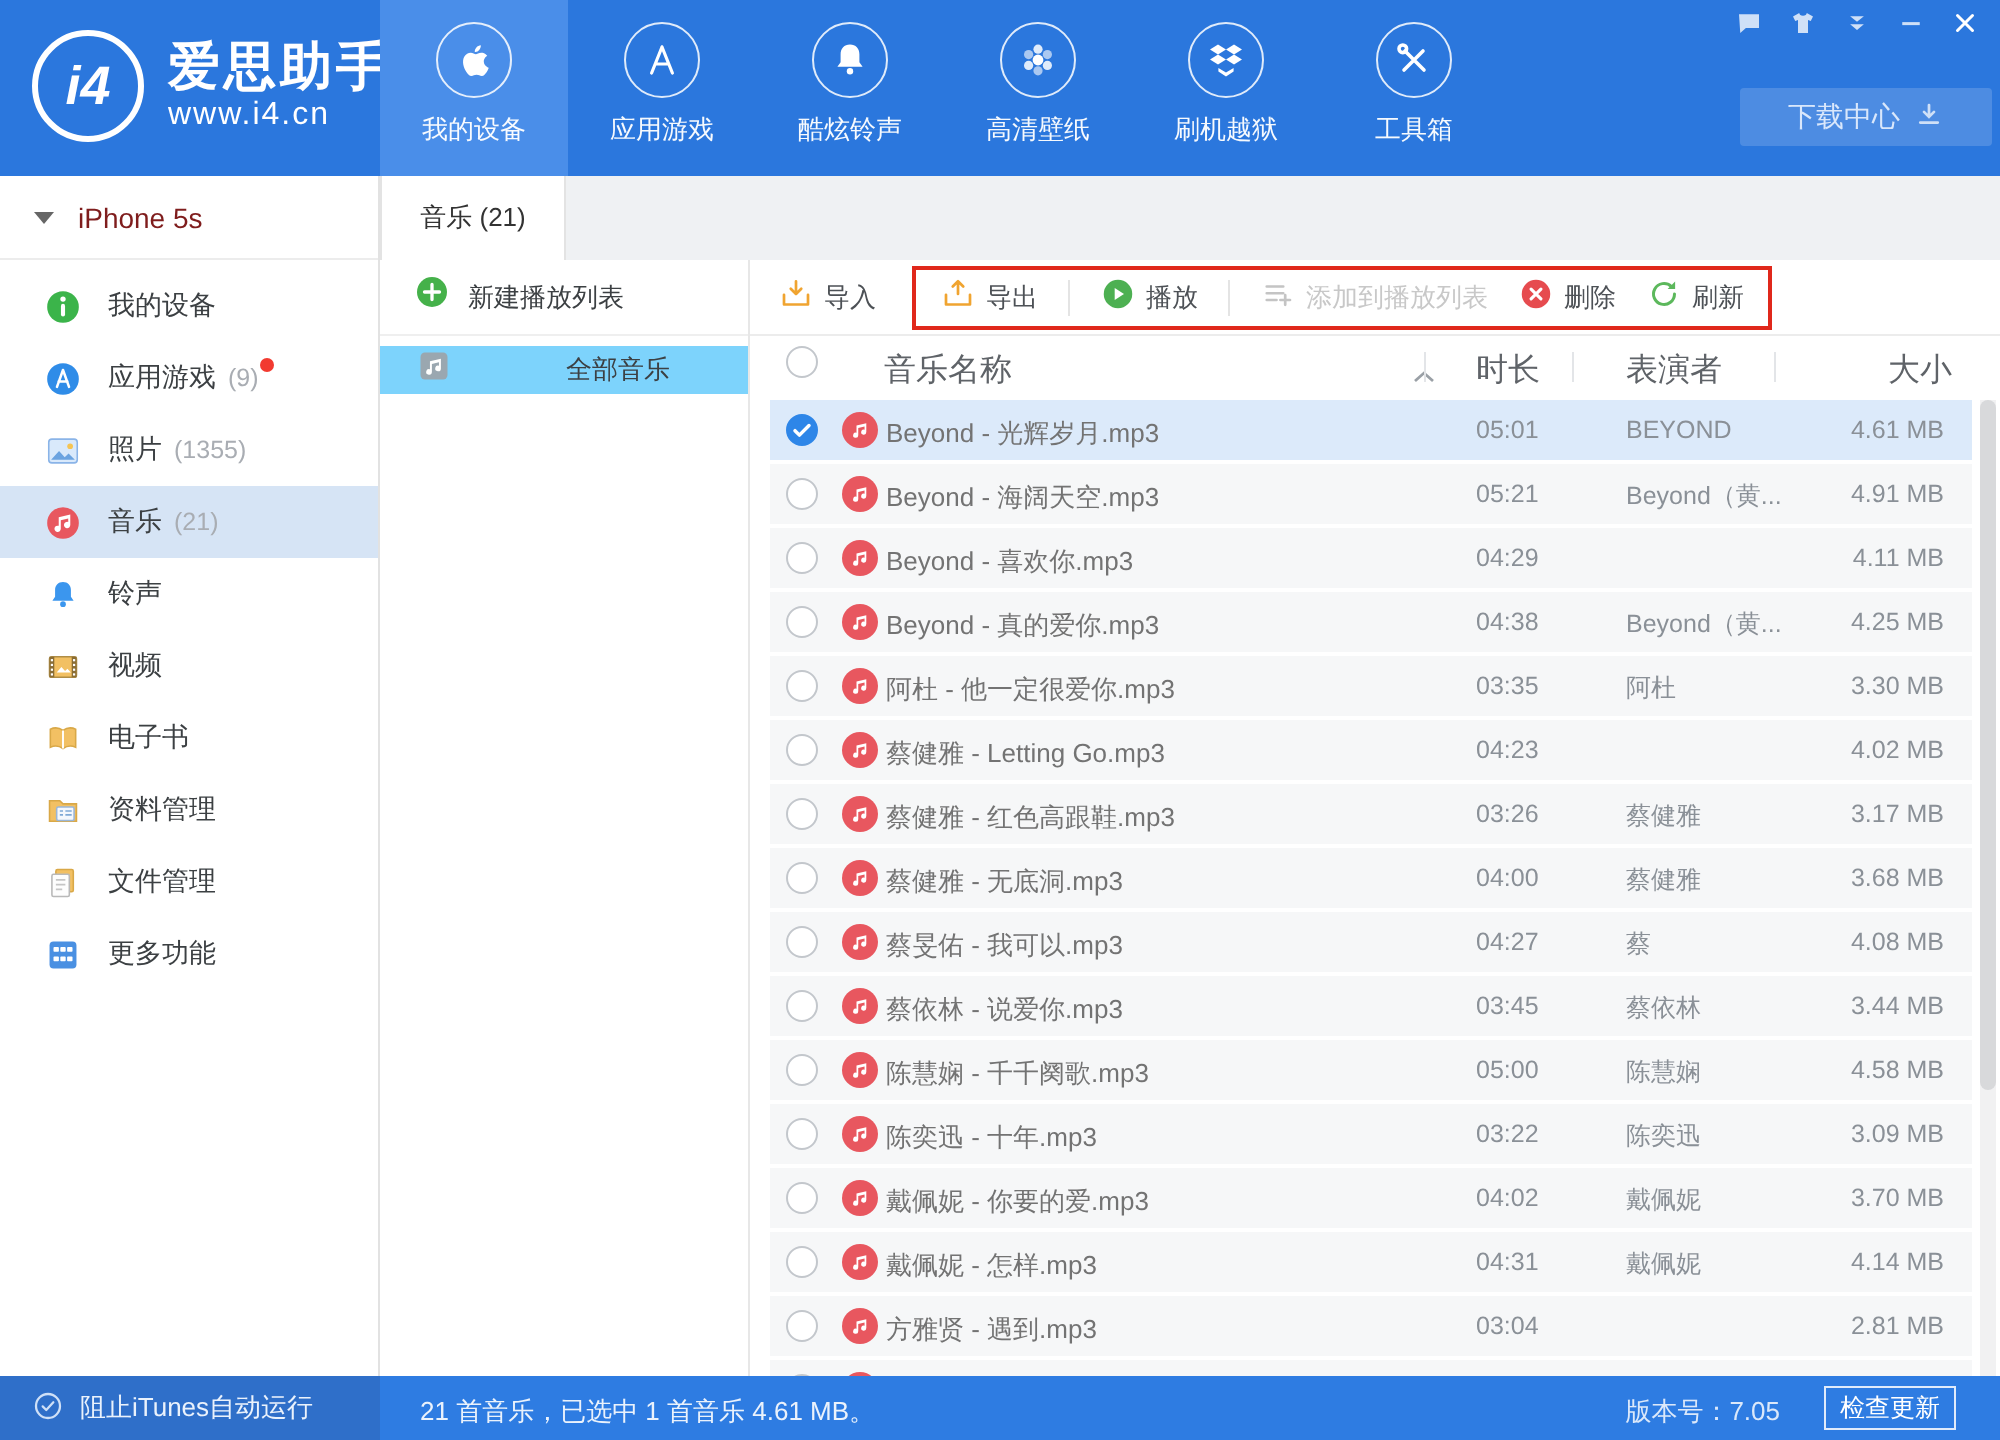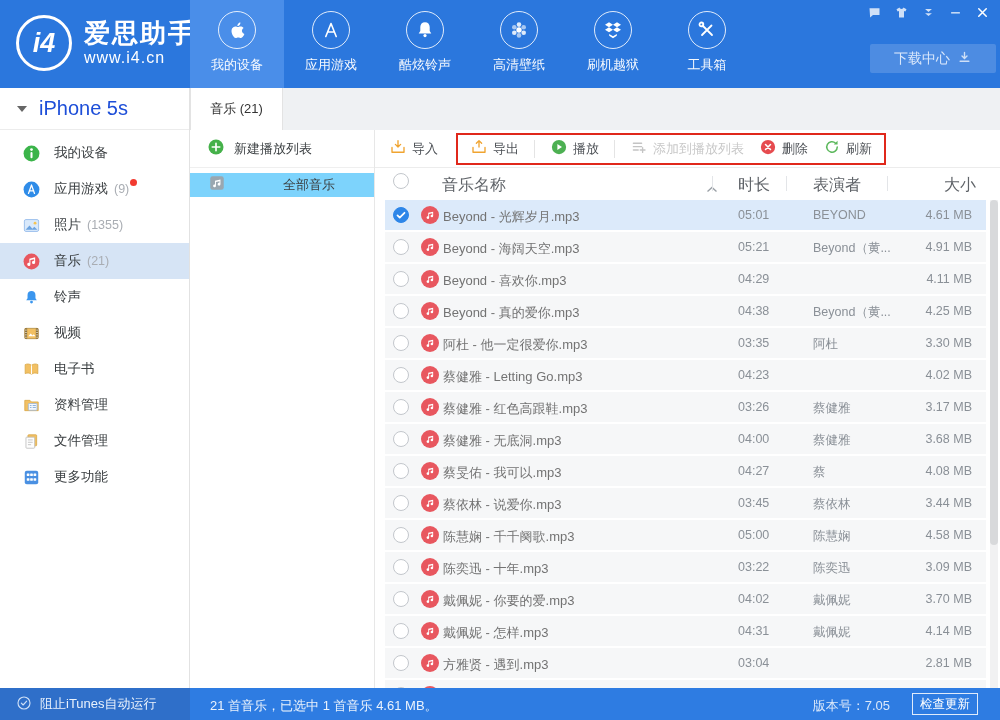--- a/index.html
+++ b/index.html
@@ -33,21 +33,21 @@
             justify-content:center; gap:7px; color:#d9e7fb; font-size:14px; cursor:pointer; }
   .dl-btn svg { width:15px; height:15px; }
 
   
   .sidebar { position:absolute; left:0; top:88px; width:190px; height:600px; background:#fff;
              border-right:1px solid #e2e2e2; }
   .device-head { height:42px; border-bottom:1px solid #ececec; display:flex; align-items:center;
                  padding-left:17px; cursor:pointer; }
   .tri-down { width:0; height:0; border-left:5px solid transparent; border-right:5px solid transparent;
               border-top:6px solid #666; margin-right:12px; }
-  .device-name { font-size:20px; color:#1d4ed8; }
+  .device-name { font-size:14px; color:#7f1d1d; }
   .side-list { position:absolute; top:47px; left:0; width:189px; }
   .side-item { height:36px; display:flex; align-items:center; padding-left:21px; cursor:pointer; }
   .side-item.sel { background:#d6e4f5; }
   .side-ic { width:20px; height:20px; display:flex; align-items:center; justify-content:center; }
   .side-ic svg { width:19px; height:19px; }
   .side-label { margin-left:13px; font-size:13.5px; color:#3c4043; }
   .side-count { margin-left:6px; font-size:12.5px; color:#a9adb3; }
   .red-dot { width:7px; height:7px; background:#f23a30; border-radius:50%; margin-left:1px;
              align-self:flex-start; margin-top:8px; }
 

